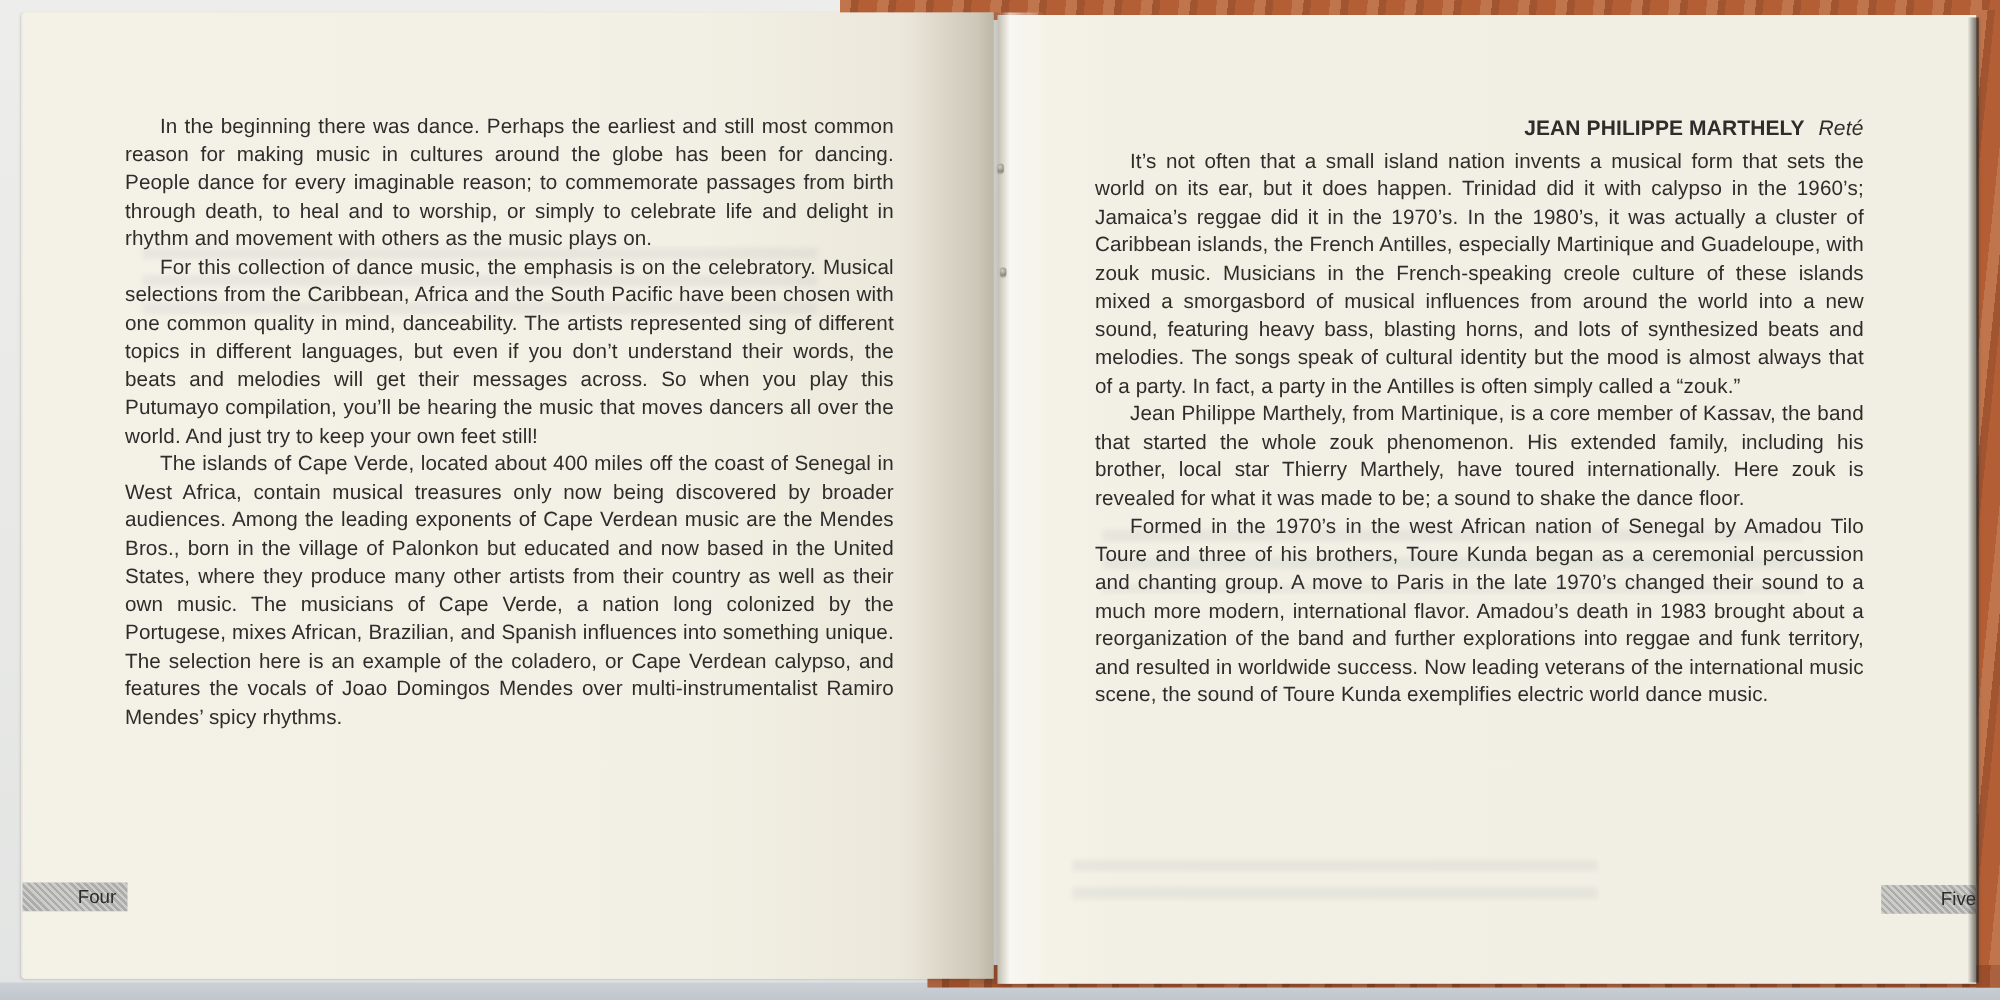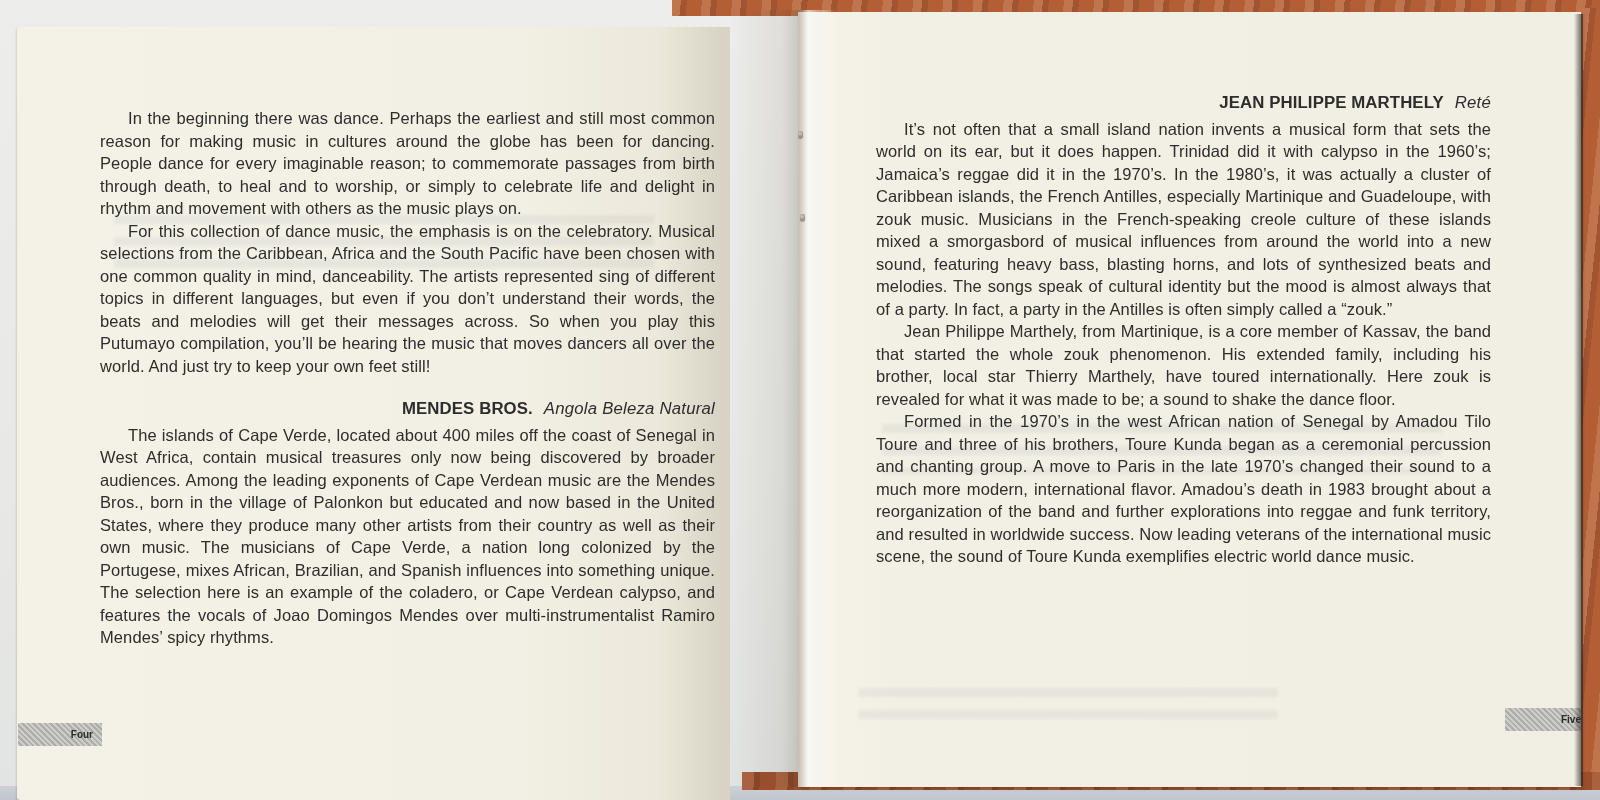--- a/index.html
+++ b/index.html
@@ -14,21 +14,21 @@
   
   .cover{position:absolute;background:#b35e35;
     background-image:repeating-linear-gradient(96deg,rgba(255,235,200,.16) 0 9px,rgba(0,0,0,.10) 9px 15px,rgba(255,255,255,0) 15px 30px);}
   .cover-top{left:672px;top:0;width:928px;height:16px;}
   .cover-right{left:1581px;top:8px;width:19px;height:782px;}
   .cover-bottom{left:742px;top:772px;width:858px;height:18px;
     background:#9c4e2b;background-image:repeating-linear-gradient(92deg,rgba(255,220,180,.14) 0 12px,rgba(0,0,0,.12) 12px 18px,rgba(255,255,255,0) 18px 34px);}
 
   
   .page{position:absolute;color:#2e2d2b;}
-  .page-left{left:18px;top:27px;width:712px;height:773px;
+  .page-left{left:18px;top:10px;width:777px;height:773px;
     background:linear-gradient(90deg,#f4f1e7 0%,#f2efe4 70%,#ece8db 90%,#d8d3c4 99%);
     border-radius:3px 0 0 3px;
     box-shadow:-1px 0 0 #f7ece6, -2px 1px 2px rgba(0,0,0,.12);}
   .page-right{left:798px;top:12px;width:783px;height:775px;
     background:linear-gradient(90deg,#e9e5d8 0%,#f5f2e8 4%,#f2efe4 12%,#f1eee3 100%);
     box-shadow:2px 2px 3px rgba(0,0,0,.18);}
   .page-edge-shadow{position:absolute;left:1574px;top:14px;width:9px;height:772px;
     background:linear-gradient(90deg,rgba(45,42,38,0) 0%,rgba(45,42,38,.45) 55%,rgba(45,42,38,.75) 100%);}
   .spine-shade{position:absolute;left:730px;top:10px;width:130px;height:777px;pointer-events:none;
     background:linear-gradient(90deg,rgba(95,85,65,0) 0%,rgba(95,85,65,.10) 40%,rgba(60,52,38,.20) 53%,rgba(255,255,255,.65) 60%,rgba(255,255,255,0) 82%);}
@@ -44,21 +44,21 @@
   .page-right .textcol{left:78px;top:80px;}
   .textcol p{margin:0;text-indent:28px;}
   .sechead{margin:21px 0 3px 0;font-size:16.8px;line-height:22.5px;font-weight:bold;text-align:right;}
   .textcol .sechead:first-child{margin-top:0;}
   .work-title{font-style:italic;font-weight:normal;margin-left:11px;letter-spacing:.2px;}
 
   
   .marker{position:absolute;height:23px;box-sizing:border-box;
     background-color:#b7b8b3;
     background-image:repeating-linear-gradient(45deg,rgba(255,255,255,.30) 0 2px,rgba(0,0,0,.06) 2px 4px);
-    font-weight:bold;font-size:10px;line-height:23px;color:#2b2b29;}
+    font-weight:normal;font-size:15px;line-height:23px;color:#2b2b29;}
   .marker-left{left:0;top:696px;width:84px;text-align:right;padding-right:9px;}
   .marker-right{right:0;top:696px;width:76px;text-align:right;padding-left:9px;}
 
   
   .ghost{position:absolute;pointer-events:none;opacity:.07;filter:blur(1.6px);
     background-image:repeating-linear-gradient(180deg,#5c7184 0 9px,transparent 9px 22px);}
   .ghost-l1{left:96px;top:188px;width:540px;height:62px;}
   .ghost-r1{left:84px;top:412px;width:560px;height:50px;}
   .ghost-r2{left:60px;top:676px;width:420px;height:40px;}
 </style>
@@ -72,23 +72,20 @@
 
   <div class="cover cover-top"></div>
   <div class="cover cover-right"></div>
   <div class="cover cover-bottom"></div>
 
   <div class="page page-left">
     <div class="ghost ghost-l1"></div>
     <div class="textcol">
       <p>In the beginning there was dance. Perhaps the earliest and still most common reason for making music in cultures around the globe has been for dancing. People dance for every imaginable reason; to commemorate passages from birth through death, to heal and to worship, or simply to celebrate life and delight in rhythm and movement with others as the music plays on.</p>
       <p>For this collection of dance music, the emphasis is on the celebratory. Musical selections from the Caribbean, Africa and the South Pacific have been chosen with one common quality in mind, danceability. The artists represented sing of different topics in different languages, but even if you don’t understand their words, the beats and melodies will get their messages across. So when you play this Putumayo compilation, you’ll be hearing the music that moves dancers all over the world. And just try to keep your own feet still!</p>
-      <h3 class="sechead">
-        <span>MENDES BROS.</span><span class="work-title">Angola Beleza Natural</span>
-      </h3>
       <p>The islands of Cape Verde, located about 400 miles off the coast of Senegal in West Africa, contain musical treasures only now being discovered by broader audiences. Among the leading exponents of Cape Verdean music are the Mendes Bros., born in the village of Palonkon but educated and now based in the United States, where they produce many other artists from their country as well as their own music. The musicians of Cape Verde, a nation long colonized by the Portugese, mixes African, Brazilian, and Spanish influences into something unique. The selection here is an example of the coladero, or Cape Verdean calypso, and features the vocals of Joao Domingos Mendes over multi-instrumentalist Ramiro Mendes’ spicy rhythms.</p>
     </div>
     <div class="marker marker-left">
       <span>Four</span>
     </div>
   </div>
 
   <div class="page page-right">
     <div class="ghost ghost-r1"></div>
     <div class="ghost ghost-r2"></div>

